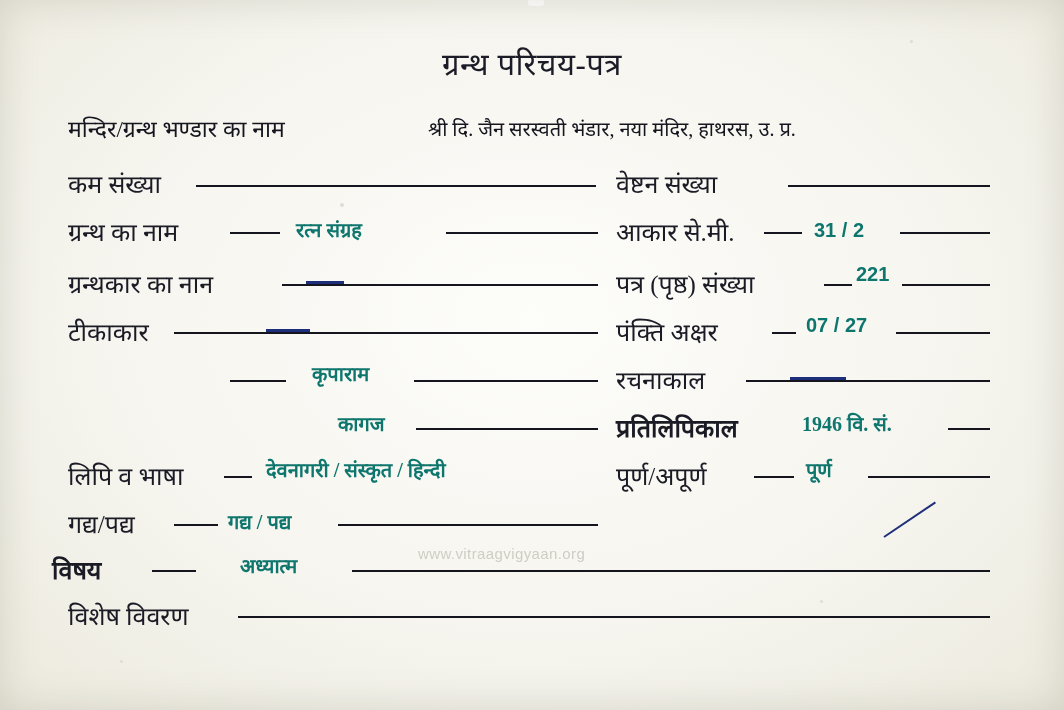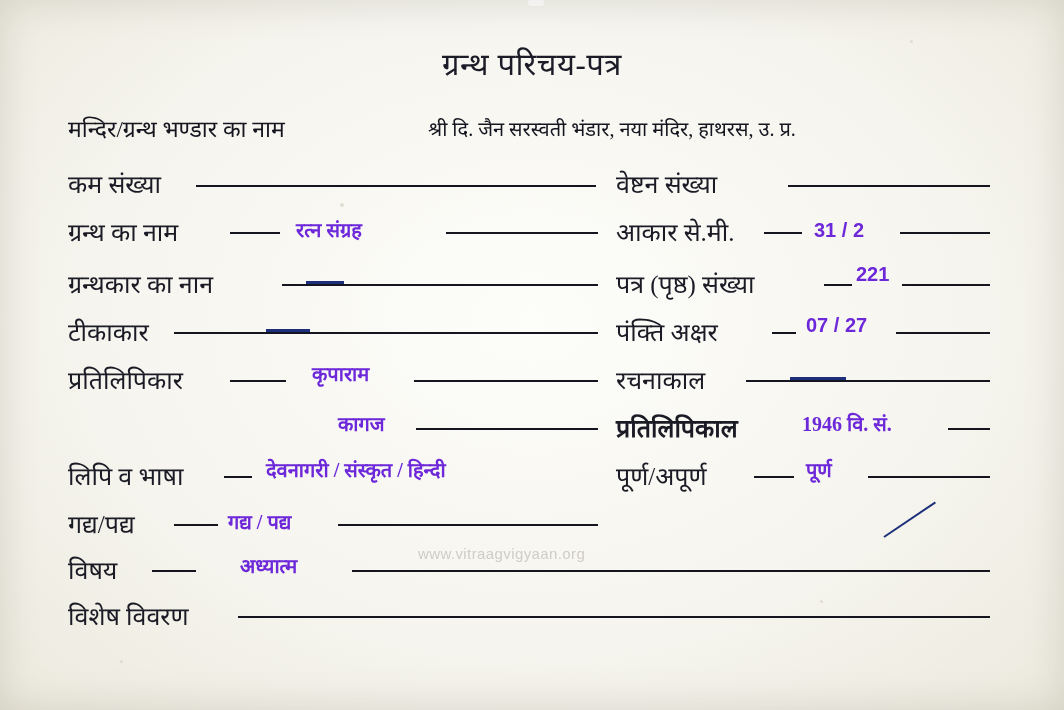--- a/index.html
+++ b/index.html
@@ -64,21 +64,21 @@
   .label {
     position: absolute;
     color: #1b1b26;
     font-size: 25px;
     white-space: nowrap;
     font-family: "Liberation Serif", "DejaVu Serif", serif;
   }
 
   .value-ink {
     position: absolute;
-    color: #6d28d9;
+    color: #0f766e;
     font-size: 20px;
     white-space: nowrap;
     font-family: "Liberation Sans", "DejaVu Sans", sans-serif;
     font-weight: 700;
   }
   .value-ink.hindi {
     font-family: "Liberation Serif", "DejaVu Serif", serif;
     font-weight: 700;
   }
 
@@ -164,21 +164,20 @@
     <div class="rule" style="left:902px; top:284px; width:88px;"></div>
 
     <div class="label" style="left:68px; top:314px;">टीकाकार</div>
     <div class="rule" style="left:174px; top:332px; width:424px;"></div>
     <div class="underline-ink" style="left:266px; top:329px; width:44px;"></div>
     <div class="label" style="left:616px; top:314px;">पंक्ति अक्षर</div>
     <div class="rule" style="left:772px; top:332px; width:24px;"></div>
     <div class="value-ink" style="left:806px; top:314px;">07 / 27</div>
     <div class="rule" style="left:896px; top:332px; width:94px;"></div>
 
-    <div class="label" style="left:68px; top:362px;">प्रतिलिपिकार</div>
     <div class="rule" style="left:230px; top:380px; width:56px;"></div>
     <div class="value-ink hindi" style="left:312px; top:360px;">कृपाराम</div>
     <div class="rule" style="left:414px; top:380px; width:184px;"></div>
     <div class="label" style="left:616px; top:362px;">रचनाकाल</div>
     <div class="rule" style="left:746px; top:380px; width:244px;"></div>
     <div class="underline-ink" style="left:790px; top:377px; width:56px;"></div>
 
     <div class="value-ink hindi" style="left:338px; top:410px;">कागज</div>
     <div class="rule" style="left:416px; top:428px; width:182px;"></div>
     <div class="label" style="left:616px; top:410px;font-weight:bold;">प्रतिलिपिकाल</div>
@@ -192,21 +191,21 @@
     <div class="rule" style="left:754px; top:476px; width:40px;"></div>
     <div class="value-ink hindi" style="left:806px; top:456px;">पूर्ण</div>
     <div class="rule" style="left:868px; top:476px; width:122px;"></div>
 
     <div class="label" style="left:68px; top:506px;">गद्य/पद्य</div>
     <div class="rule" style="left:174px; top:524px; width:44px;"></div>
     <div class="value-ink hindi" style="left:228px; top:508px;">गद्य / पद्य</div>
     <div class="rule" style="left:338px; top:524px; width:260px;"></div>
     <div class="strike" style="left:884px; top:536px;"></div>
 
-    <div class="label" style="left:68px; top:552px;">विषय</div>
+    <div class="label" style="left:52px; top:552px;font-weight:bold;">विषय</div>
     <div class="rule" style="left:152px; top:570px; width:44px;"></div>
     <div class="value-ink hindi" style="left:240px; top:552px;">अध्यात्म</div>
     <div class="rule" style="left:352px; top:570px; width:638px;"></div>
 
     <div class="label" style="left:68px; top:598px;">विशेष विवरण</div>
     <div class="rule" style="left:238px; top:616px; width:752px;"></div>
 
     <div class="watermark">www.vitraagvigyaan.org</div>
 
     <div class="speck" style="left:340px; top:203px; width:4px; height:4px;"></div>

